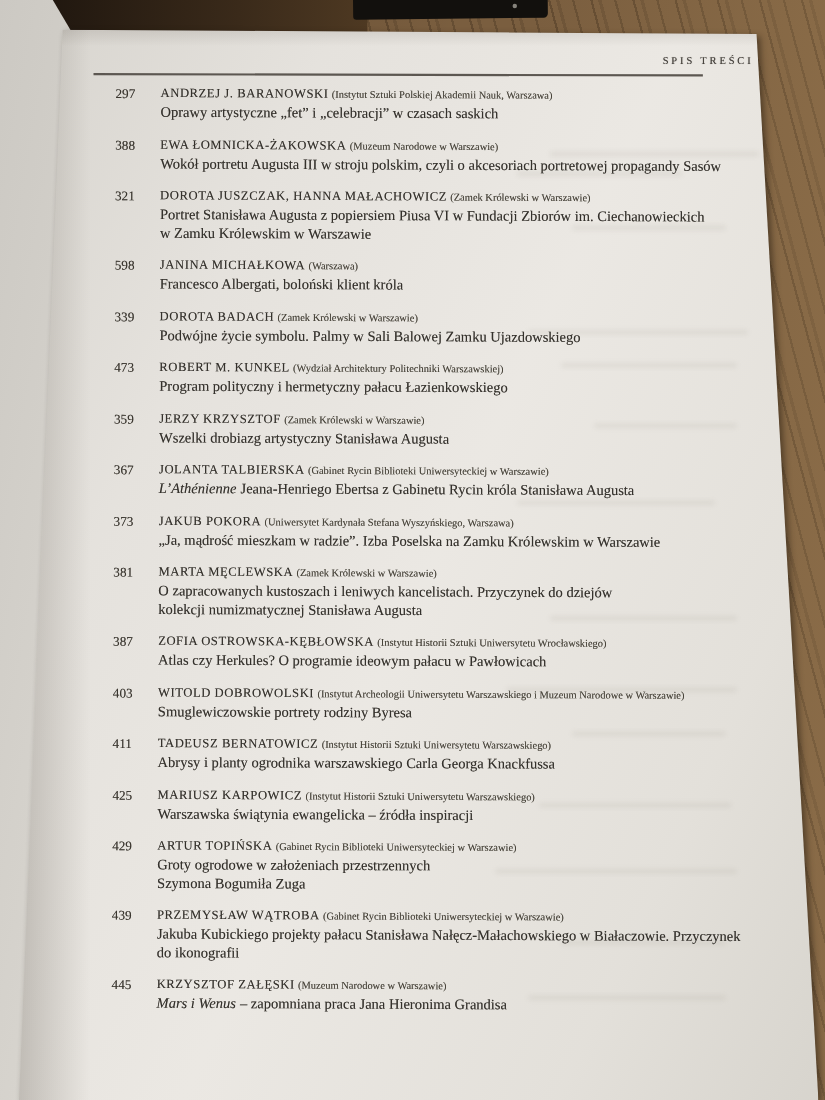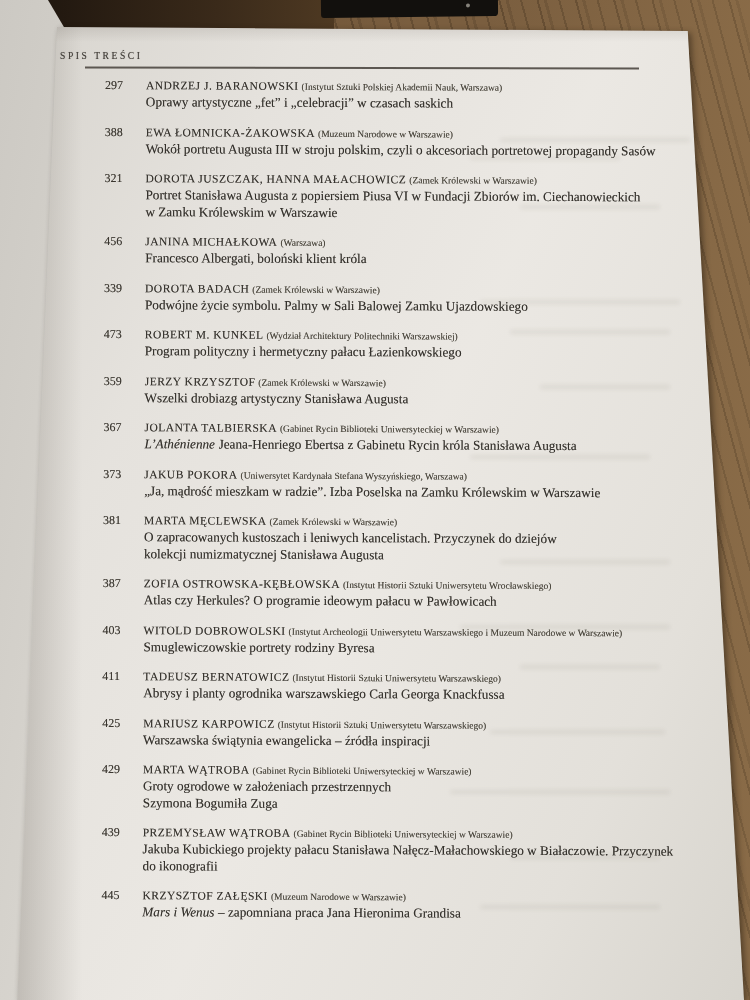--- a/index.html
+++ b/index.html
@@ -25,21 +25,21 @@
     clip-path:polygon(0% 0%, 6.4% 0%, 8.6% 2.8%, 2.7% 100%, 0% 100%);
     background:linear-gradient(100deg,#ccc9c3,#e3e0da 45%,#d5d2cb 100%);}
   .page-wrap{position:absolute;inset:0;filter:drop-shadow(3px 2px 3px rgba(18,11,4,.45));}
   .page{position:absolute;inset:0;
     clip-path:polygon(7.6% 2.7%, 91.7% 3.1%, 99.2% 100%, 2.3% 100%);
     background:linear-gradient(115deg,#d6d3cd 0%,#e5e2dd 26%,#ebe8e3 52%,#e3e0da 80%,#d7d4cd 100%);}
   .gutter-shadow{position:absolute;left:14px;top:0;bottom:0;width:74px;
     background:linear-gradient(90deg,rgba(94,87,77,.30),rgba(94,87,77,0) 92%);}
   .page-top-shadow{position:absolute;left:0;right:0;top:26px;height:16px;
     background:linear-gradient(rgba(60,50,40,.12),rgba(60,50,40,0));}
-  .toc-header{position:absolute;top:51px;left:60px;width:625px;text-align:left;
+  .toc-header{position:absolute;top:51px;left:60px;width:625px;text-align:right;
     font-size:9.5px;letter-spacing:2.6px;color:#423e39;
     text-shadow:0 0 .7px rgba(66,62,57,.55);}
   .header-rule{position:absolute;top:67px;left:85px;width:554px;height:1.6px;
     background:#5c5751;transform:rotate(.12deg);}
   .toc{position:absolute;left:105px;top:77px;width:592px;
     transform:rotate(.25deg);transform-origin:0 0;
     color:#34312c;text-shadow:0 0 .6px rgba(60,55,50,.5);}
   .entry{display:flex;margin-bottom:13px;}
   .num{flex:0 0 28px;width:28px;text-align:left;margin-right:13px;
     font-size:12px;padding-top:1px;color:#3a362f;}
@@ -104,21 +104,21 @@
   <div class="entry">
     <div class="num">321</div>
     <div class="entry-body">
       <div class="author-line"><span class="author">DOROTA JUSZCZAK, HANNA MAŁACHOWICZ</span><span class="affil">(Zamek Królewski w Warszawie)</span></div>
       <div class="title"><span class="ital"></span><span>Portret Stanisława Augusta z popiersiem Piusa VI w Fundacji Zbiorów im. Ciechanowieckich
 w Zamku Królewskim w Warszawie</span></div>
     </div>
   </div>
 
   <div class="entry">
-    <div class="num">456</div>
+    <div class="num">598</div>
     <div class="entry-body">
       <div class="author-line"><span class="author">JANINA MICHAŁKOWA</span><span class="affil">(Warszawa)</span></div>
       <div class="title"><span class="ital"></span><span>Francesco Albergati, boloński klient króla</span></div>
     </div>
   </div>
 
   <div class="entry">
     <div class="num">339</div>
     <div class="entry-body">
       <div class="author-line"><span class="author">DOROTA BADACH</span><span class="affil">(Zamek Królewski w Warszawie)</span></div>
@@ -195,21 +195,21 @@
     <div class="num">425</div>
     <div class="entry-body">
       <div class="author-line"><span class="author">MARIUSZ KARPOWICZ</span><span class="affil">(Instytut Historii Sztuki Uniwersytetu Warszawskiego)</span></div>
       <div class="title"><span class="ital"></span><span>Warszawska świątynia ewangelicka – źródła inspiracji</span></div>
     </div>
   </div>
 
   <div class="entry">
     <div class="num">429</div>
     <div class="entry-body">
-      <div class="author-line"><span class="author">MARTA WĄTROBA</span><span class="affil">(Gabinet Rycin Biblioteki Uniwersyteckiej w Warszawie)</span></div>
+      <div class="author-line"><span class="author">ARTUR TOPIŃSKA</span><span class="affil">(Gabinet Rycin Biblioteki Uniwersyteckiej w Warszawie)</span></div>
       <div class="title"><span class="ital"></span><span>Groty ogrodowe w założeniach przestrzennych
 Szymona Bogumiła Zuga</span></div>
     </div>
   </div>
 
   <div class="entry">
     <div class="num">439</div>
     <div class="entry-body">
       <div class="author-line"><span class="author">PRZEMYSŁAW WĄTROBA</span><span class="affil">(Gabinet Rycin Biblioteki Uniwersyteckiej w Warszawie)</span></div>
       <div class="title"><span class="ital"></span><span>Jakuba Kubickiego projekty pałacu Stanisława Nałęcz-Małachowskiego w Białaczowie. Przyczynek

